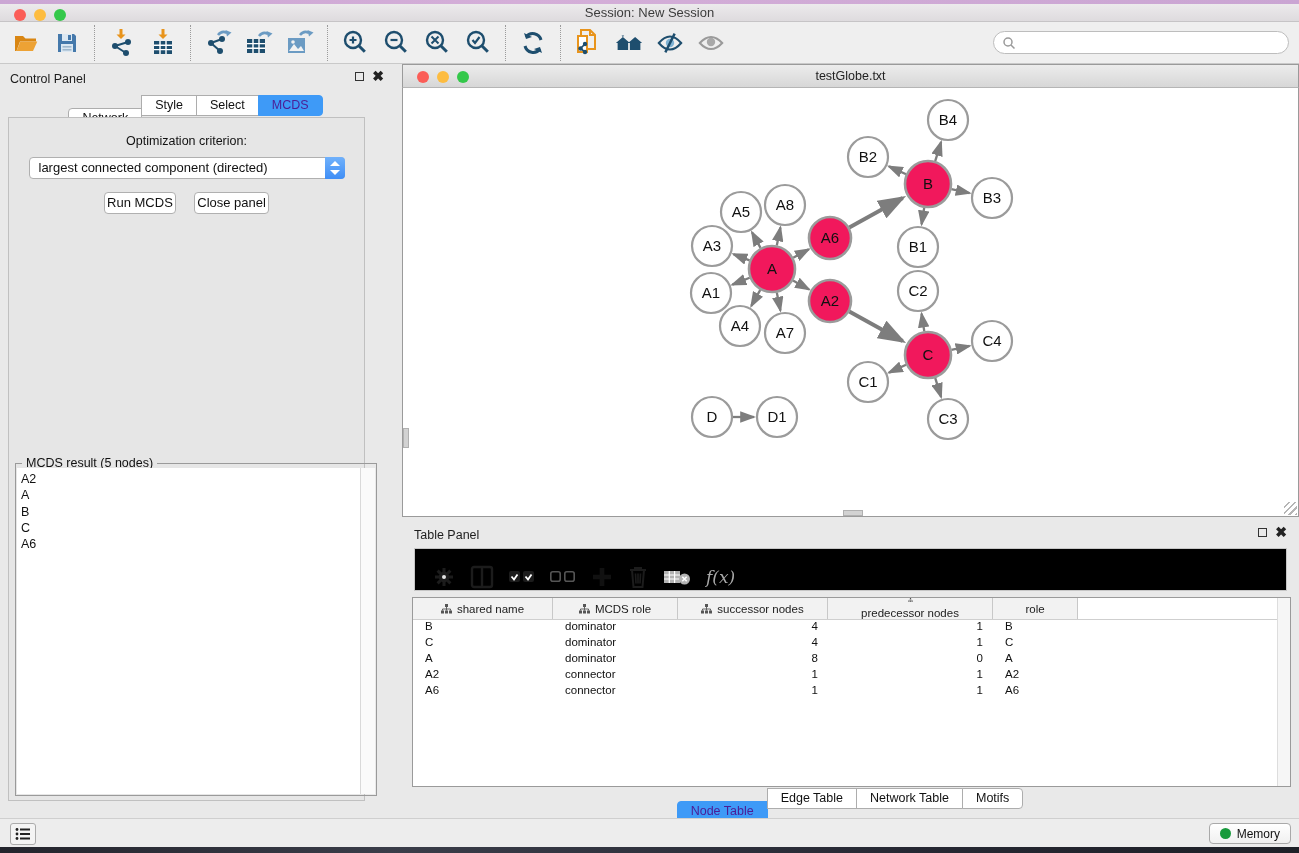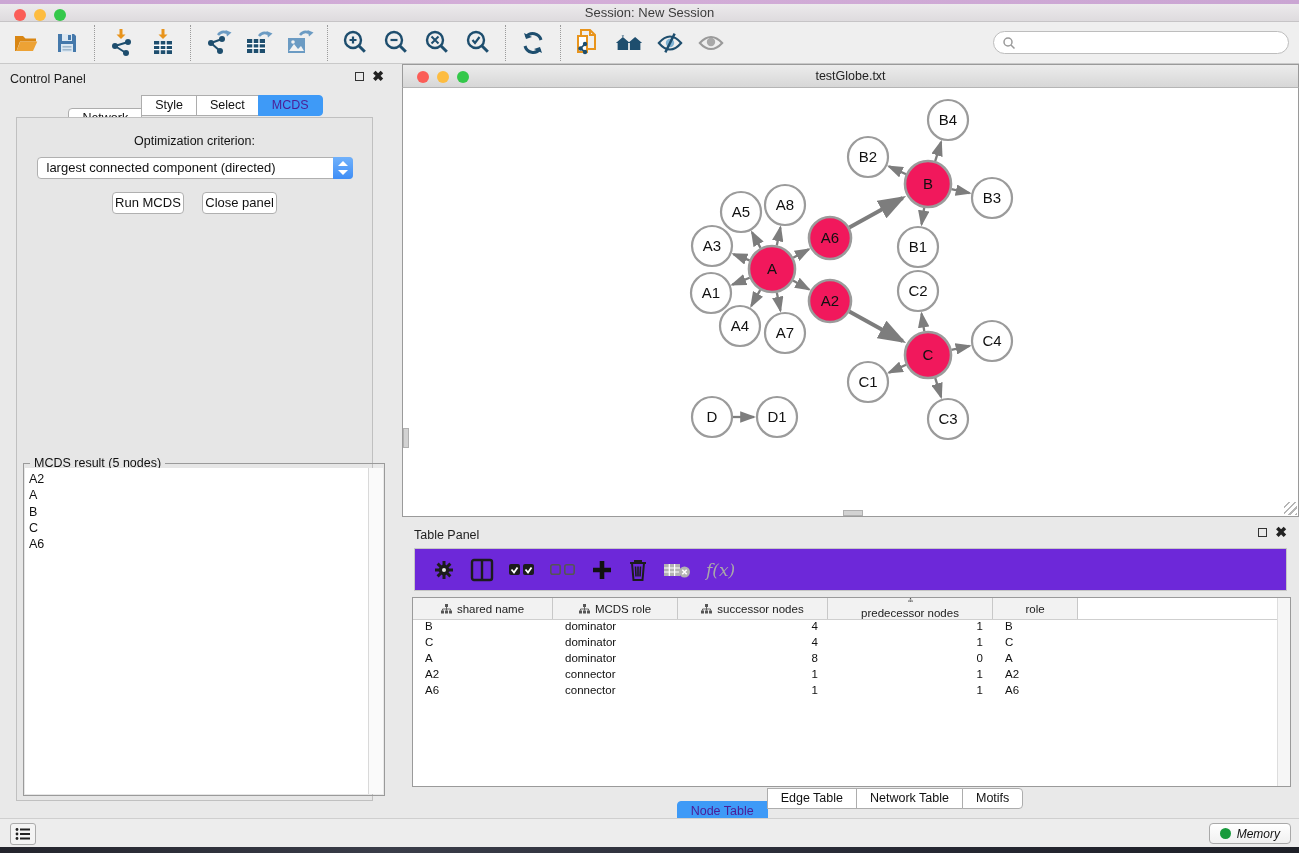--- a/index.html
+++ b/index.html
@@ -33,21 +33,21 @@
   .win-btns { position:absolute; right:8px; top:7px; display:flex; gap:8px; align-items:center; }
   .float-btn { width:9px; height:9px; border:1.6px solid #333; display:inline-block; }
   .close-btn { font-size:14px; font-weight:bold; color:#222; line-height:10px; }
   #cp-tabs { position:absolute; left:0; top:31px; width:100%; text-align:center; }
   .tab { display:inline-block; height:21px; line-height:19px; padding:0 13px; font-size:12.5px;
     background:#fff; border:1px solid #adadad; margin-left:-1px; color:#111; vertical-align:top; }
   .tab:first-child { border-radius:4px 0 0 4px;margin-top:13px; }
   .tab:last-child { border-radius:0 4px 4px 0; }
   .tab.selected { background:#3e9af7; border-color:#3e9af7; color:#4c1d95; }
   #cp-content { position:absolute; left:8px; top:53px; width:357px; height:684px;
-    background:#e6e6e6; border:1px solid #c0c0c0;margin-left:8px; }
+    background:#e6e6e6; border:1px solid #c0c0c0; }
   #opt-label { margin-top:16px; text-align:center; font-size:12.5px; color:#111; }
   #criterion-dd { position:relative; width:316px; height:22px; margin:9px auto 0;
     background:#fff; border:1px solid #b0b0b0; border-radius:4px; font-size:13px;
     line-height:20px; padding-left:9px; color:#111; }
   #dd-stepper { position:absolute; right:-1px; top:-1px; width:20px; height:22px; border-radius:0 4px 4px 0;
     background:linear-gradient(#70b1fb,#3f8ef6); }
   .chev { position:absolute; left:5px; width:0; height:0; border-left:5px solid transparent; border-right:5px solid transparent; }
   .chev.up { top:4px; border-bottom:5px solid #fff; }
   .chev.dn { bottom:4px; border-top:5px solid #fff; }
   #btn-row { margin-top:13px; text-align:center; }
@@ -70,39 +70,39 @@
     font-size:12.5px; line-height:23px; color:#222; }
   #net-canvas { position:relative; height:429px; background:#fff;
     border:1px solid #9a9a9a; border-top:none; }
   #resize-grip { position:absolute; right:1px; bottom:1px; width:13px; height:13px;
     background:repeating-linear-gradient(135deg, transparent 0 3px, #b5b5b5 3px 4.5px); }
   .mini-thumb { position:absolute; background:#d2d2d2; border:1px solid #b0b0b0; }
 
   
   #table-panel { position:absolute; left:402px; top:456px; width:897px; height:292px; background:#e9e9e9; }
   #tp-toolbar { position:absolute; left:12px; right:12px; top:28px; height:43px;
-    background:#6d28d9; border:1px solid #c6c6c6; display:flex; align-items:center; gap:15px; padding-left:18px; }
+    background:#000000; border:1px solid #c6c6c6; display:flex; align-items:flex-end; gap:15px; padding-left:18px; }
   .tp-icon { display:flex; align-items:center; justify-content:center; height:26px; }
   #fx-label { font-family:"DejaVu Serif", serif; font-style:italic; font-size:17px; color:#a9a9a9; }
   #tbl-wrap { position:absolute; left:10px; right:8px; top:77px; height:190px; background:#fff;
     border:1px solid #9a9a9a; }
   #tbl-head { display:flex; height:22px; border-bottom:1px solid #cfcfcf; font-size:11.5px; color:#1c1c1c; }
   .th { background:#f2f2f2; border-right:1px solid #c8c8c8; display:flex; align-items:center;
     justify-content:center; gap:5px; }
   .th .lbl { white-space:nowrap; }
   .tr { display:flex; height:16px; font-size:11.5px; color:#111; }
   .td { white-space:nowrap; overflow:hidden; }
   .td.left { padding-left:12px; text-align:left; }
   .td.right { padding-right:10px; text-align:right; }
   #tbl-scroll { position:absolute; right:0; top:0; bottom:0; width:13px; background:#f6f6f6; border-left:1px solid #ddd; }
   #tp-tabs { position:absolute; left:0; right:0; top:268px; text-align:center; }
 
   
   #status-bar { position:absolute; left:0; top:818px; width:1299px; height:29px;
-    background:#ededed; border-top:1px solid #cfcfcf;font-style:italic; }
+    background:#ededed; border-top:1px solid #cfcfcf; }
   #list-btn { position:absolute; left:10px; top:4px; width:26px; height:22px; background:#f4f4f4;
     border:1px solid #ababab; border-radius:3px; display:flex; align-items:center; justify-content:center; }
   #memory-btn { position:absolute; right:8px; top:4px; height:21px; background:linear-gradient(#fff,#f0f0f0);
     border:1px solid #a9a9a9; border-radius:4px; display:flex; align-items:center; gap:6px;
     padding:0 10px; font-size:12px; color:#111; }
   #mem-dot { width:11px; height:11px; border-radius:50%; background:#189a3c; }
   #wall-bottom { position:absolute; left:0; top:847px; width:1299px; height:6px;
     background:linear-gradient(90deg,#23242c,#3a3d49 30%,#262833 70%,#1e2027); }
 
   svg text.node-label { font-family:"Liberation Sans", sans-serif; font-size:15px; fill:#111; }

